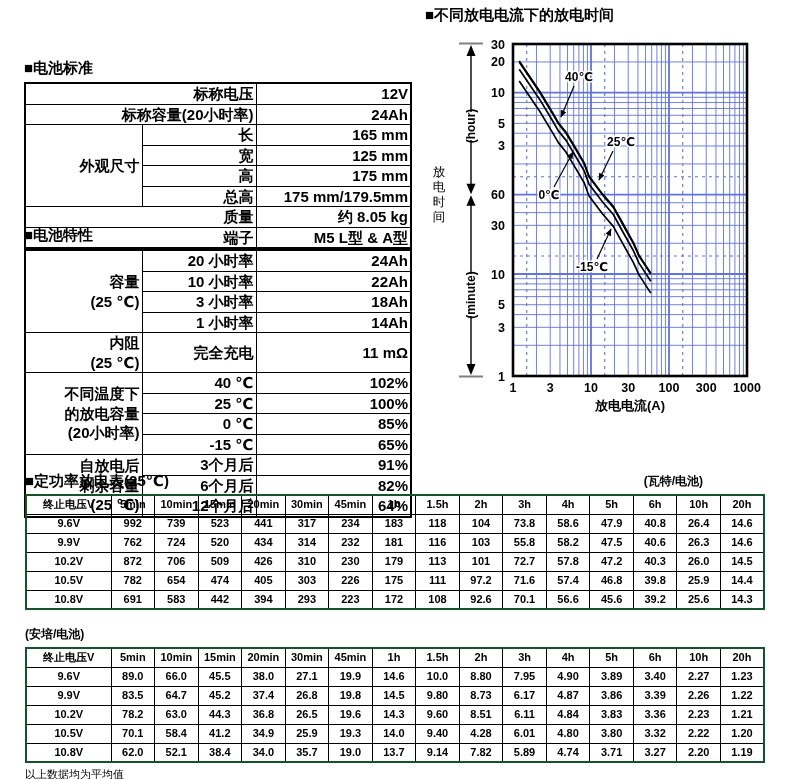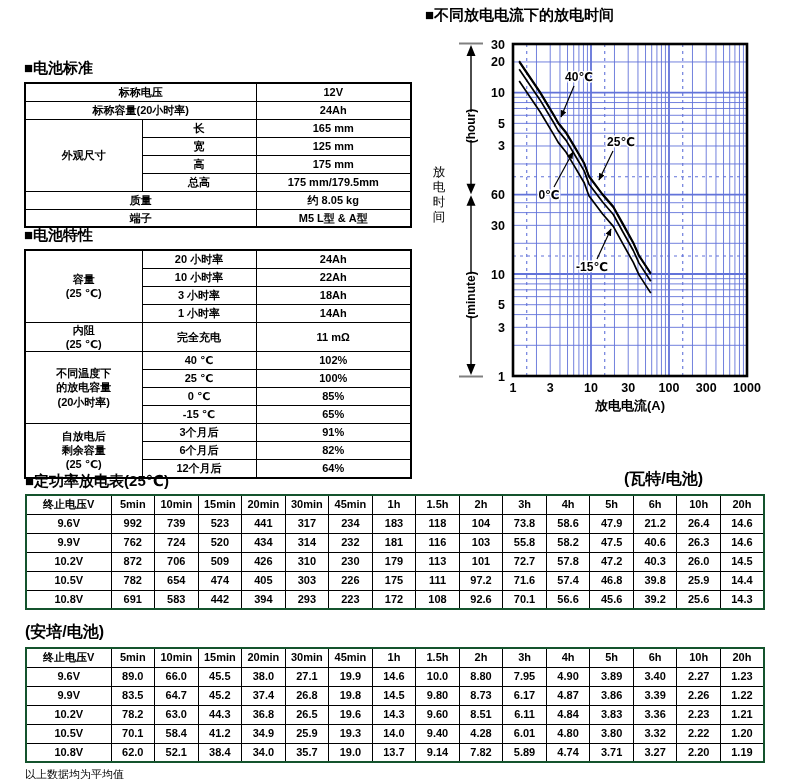--- a/index.html
+++ b/index.html
@@ -2,27 +2,27 @@
 <html><head>
 <meta charset="utf-8">
 <style>
   html,body{margin:0;padding:0;background:#fff;}
   .page{position:relative;width:788px;height:779px;background:#ffffff;overflow:hidden;
         font-family:"Liberation Sans","DejaVu Sans",sans-serif;color:#000;}
   .sec{position:absolute;}
   .sec-title{font-size:15px;font-weight:bold;margin:0;line-height:18px;white-space:nowrap;}
   
   .spec-table{border-collapse:collapse;border:2px solid #000;table-layout:fixed;width:386px;margin-top:5px;}
-  .spec-table td{border:1px solid #000;text-align:center;vertical-align:middle;
-                 font-size:11px;font-weight:bold;padding:0 2px;white-space:pre-line;line-height:1.3;}
+  .spec-table td{border:1px solid #000;text-align:right;vertical-align:middle;
+                 font-size:15px;font-weight:bold;padding:0 2px;white-space:pre-line;line-height:1.3;}
   .spec-table tr{height:18px;}
   .spec-table tr.tall{height:26px;}
   
   .t-head{display:flex;justify-content:space-between;align-items:flex-end;height:24px;}
-  .t-unit{font-size:16px;font-weight:bold;}
+  .t-unit{font-size:12px;font-weight:bold;}
   .dis-table{border-collapse:collapse;border:2px solid #14532d;table-layout:fixed;width:740px;margin-top:4px;}
   .dis-table th,.dis-table td{border:1px solid #000;text-align:center;vertical-align:middle;
                  font-size:11px;font-weight:bold;padding:0;line-height:1.2;}
   .dis-table tr{height:19px;}
   .footnote{font-size:11px;margin-top:4px;}
   svg text{font-family:"Liberation Sans","DejaVu Sans",sans-serif;}
 </style>
 </head>
 <body>
 
@@ -300,21 +300,21 @@
             <td>523</td>
             <td>441</td>
             <td>317</td>
             <td>234</td>
             <td>183</td>
             <td>118</td>
             <td>104</td>
             <td>73.8</td>
             <td>58.6</td>
             <td>47.9</td>
-            <td>21.2</td>
+            <td>40.8</td>
             <td>26.4</td>
             <td>14.6</td>
           </tr>
           <tr>
             <th>9.9V</th>
             <td>762</td>
             <td>724</td>
             <td>520</td>
             <td>434</td>
             <td>314</td>

